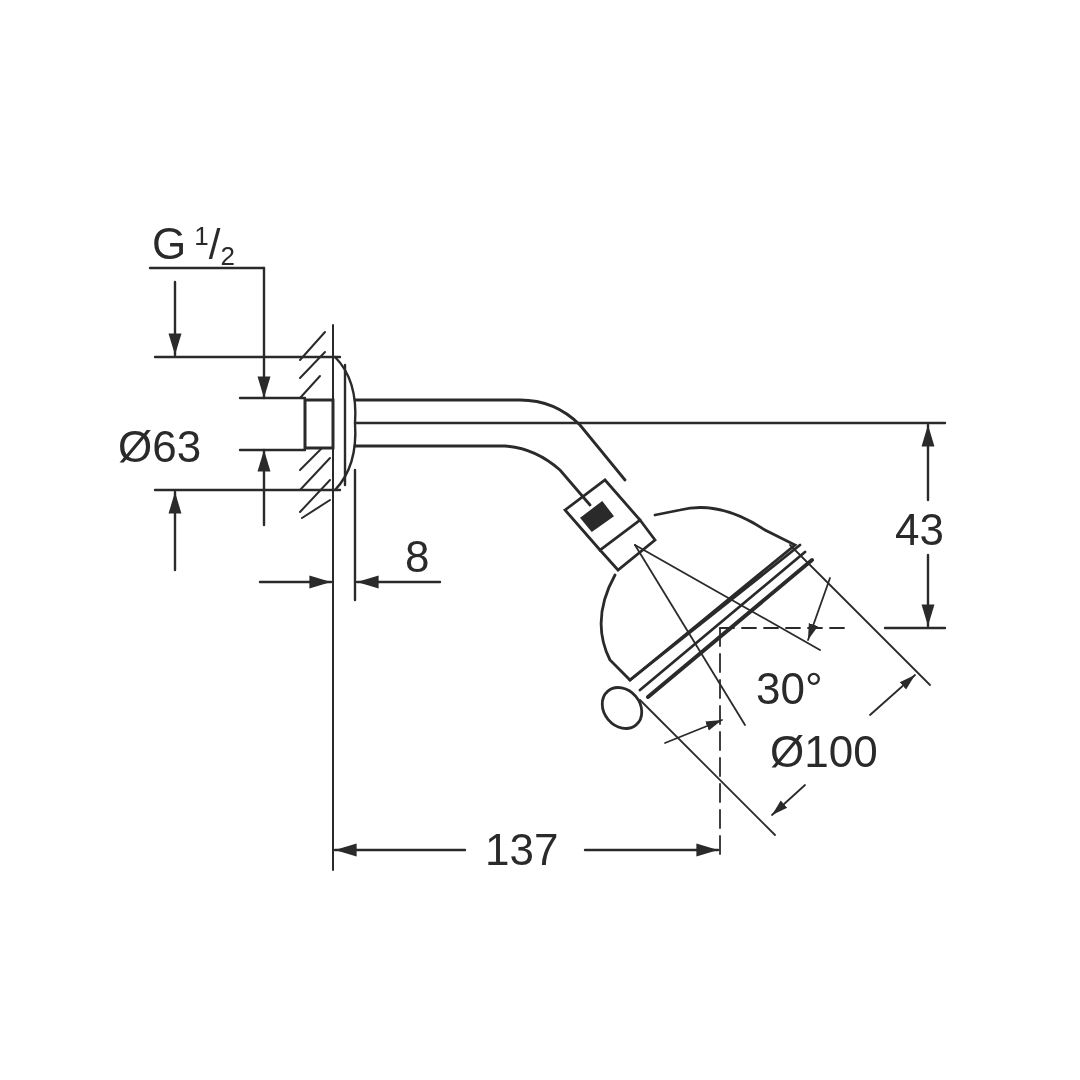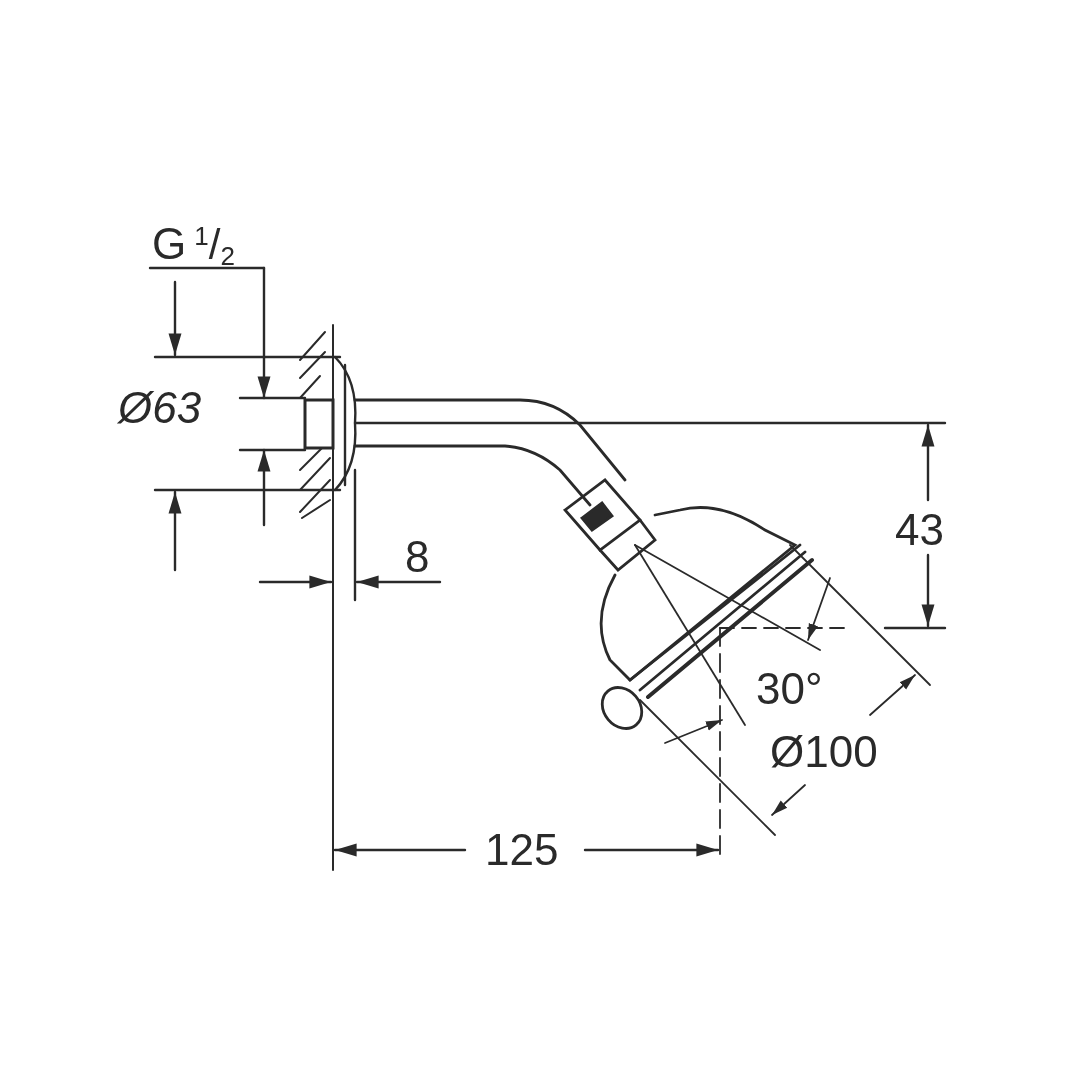--- a/index.html
+++ b/index.html
@@ -105,20 +105,20 @@
   <g>
     <line x1="335" y1="850" x2="465" y2="850" marker-start="url(#arr)"></line>
     <line x1="585" y1="850" x2="718" y2="850" marker-end="url(#arr)"></line>
   </g>
 </svg>
 
 <div class="lbl" style="left:152px;top:222px;">
   <span>G</span><span class="frac-num">1</span><span class="frac-sl">/</span><span class="frac-den">2</span>
 </div>
 
-<div class="lbl" style="left:118px;top:386px;font-style:italic;">Ø63</div>
+<div class="lbl" style="left:118px;top:425px;">Ø63</div>
 <div class="lbl" style="left:405px;top:535px;">8</div>
 <div class="lbl" style="left:895px;top:508px;">43</div>
 <div class="lbl" style="left:756px;top:667px;">30°</div>
 <div class="lbl" style="left:770px;top:730px;text-align:center;">Ø100</div>
-<div class="lbl" style="left:485px;top:828px;">125</div>
+<div class="lbl" style="left:485px;top:828px;">137</div>
 
 </div>
 
 </body></html>

